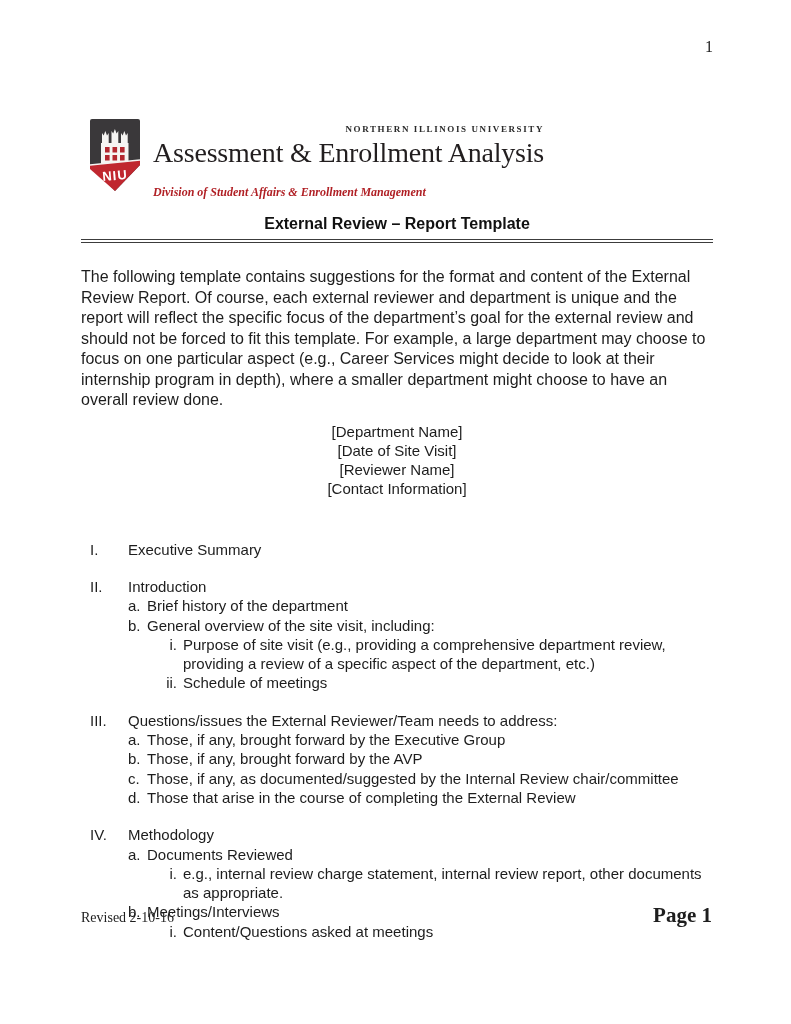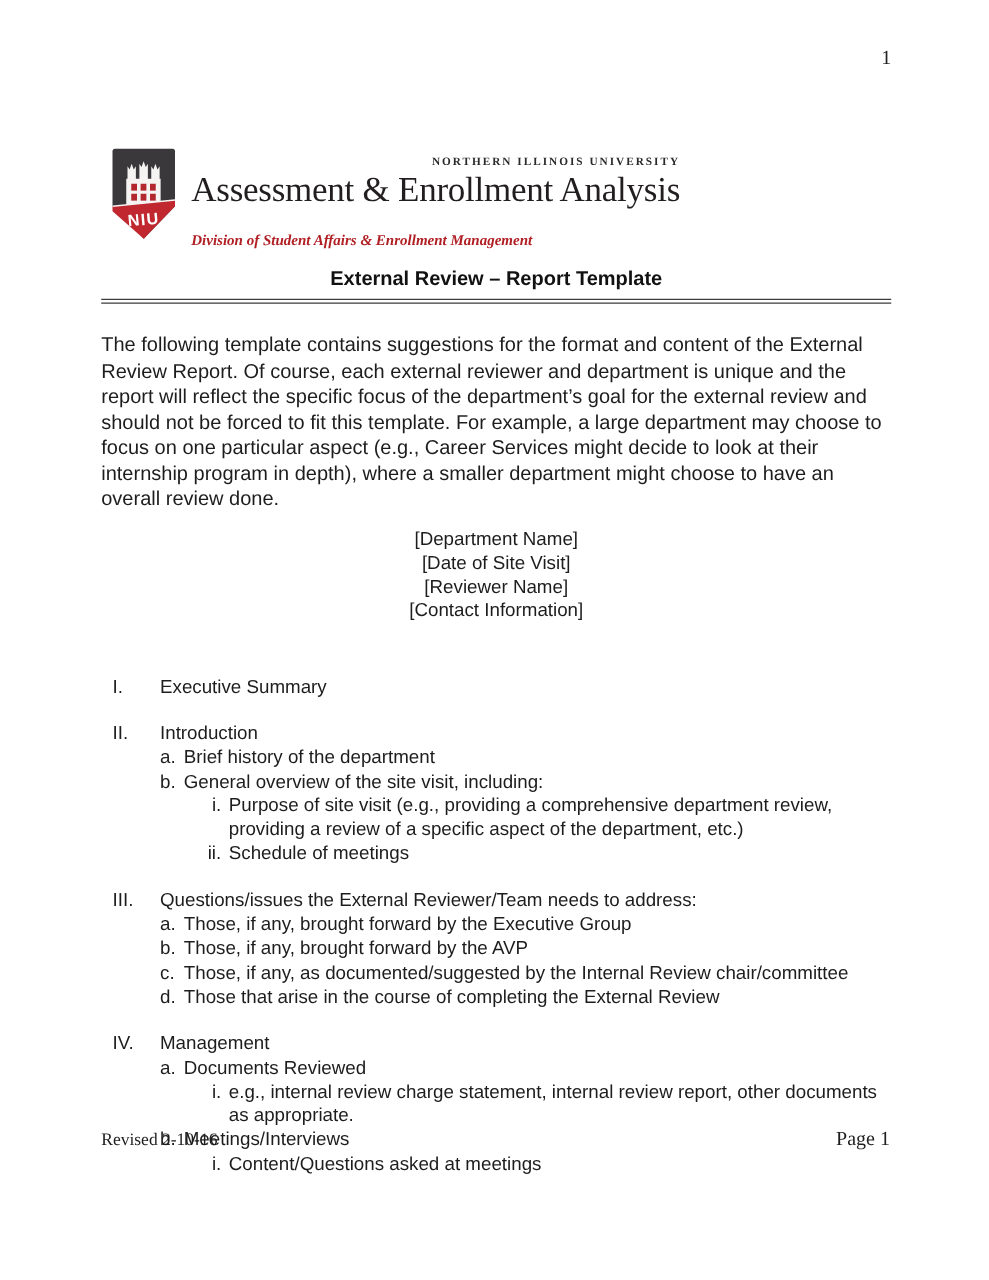--- a/index.html
+++ b/index.html
@@ -57,21 +57,21 @@
   .m3 { flex:none; width:36px; text-align:right; padding-right:6px; box-sizing:border-box; }
   .t { flex:1; min-width:0; }
 
   
   .footer {
     position:absolute; left:81px; right:79px; top:903px;
     display:flex; justify-content:space-between; align-items:baseline;
     font-family:"Liberation Serif", serif; color:#1e1e1e;gap:20px;
   }
   .footer-left { font-size:14px; }
-  .footer-right { font-size:16px; }
+  .footer-right { font-size:21px;font-weight:bold; }
 </style>
 </head>
 <body>
 
 <div class="page">
 
   <div class="top-page-num">1</div>
 
   <div class="content">
 
@@ -168,21 +168,21 @@
         </div>
         <div class="row lvl2">
           <span class="m2">d.</span>
           <span class="t">Those that arise in the course of completing the External Review</span>
         </div>
       </div>
 
       <div class="sec">
         <div class="row lvl1">
           <span class="m1">IV.</span>
-          <span class="t">Management</span>
+          <span class="t">Methodology</span>
         </div>
         <div class="row lvl2">
           <span class="m2">a.</span>
           <span class="t">Documents Reviewed</span>
         </div>
         <div class="row lvl3">
           <span class="m3">i.</span>
           <span class="t">e.g., internal review charge statement, internal review report, other documents as appropriate.</span>
         </div>
         <div class="row lvl2">

